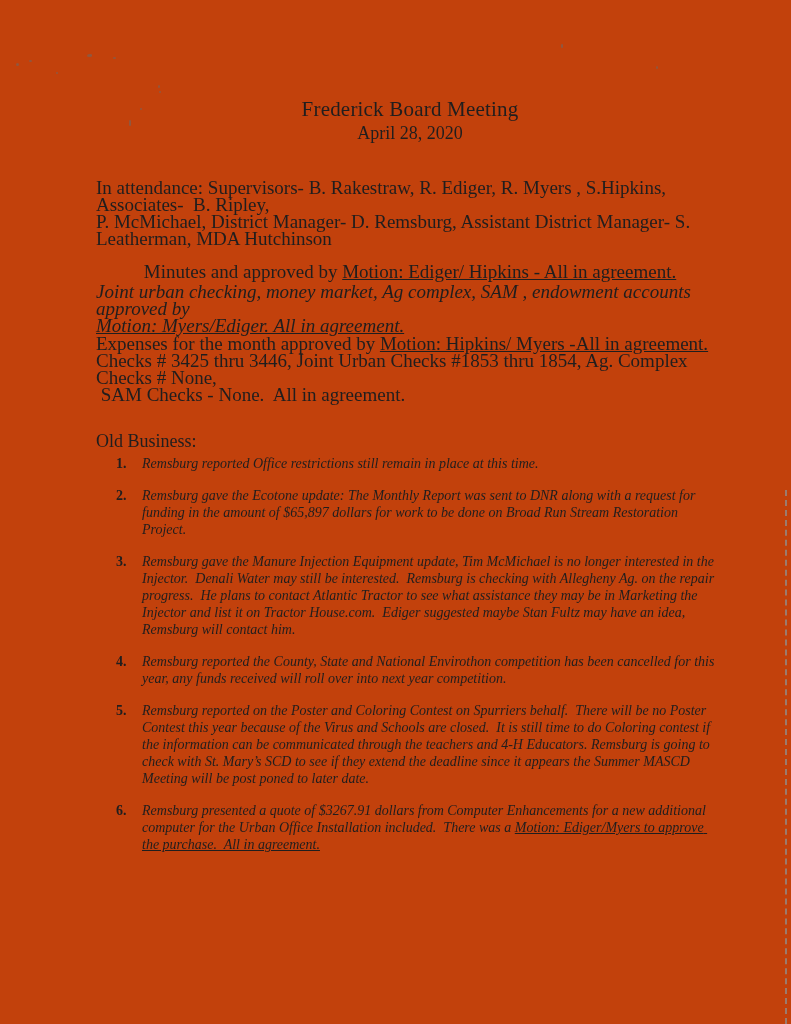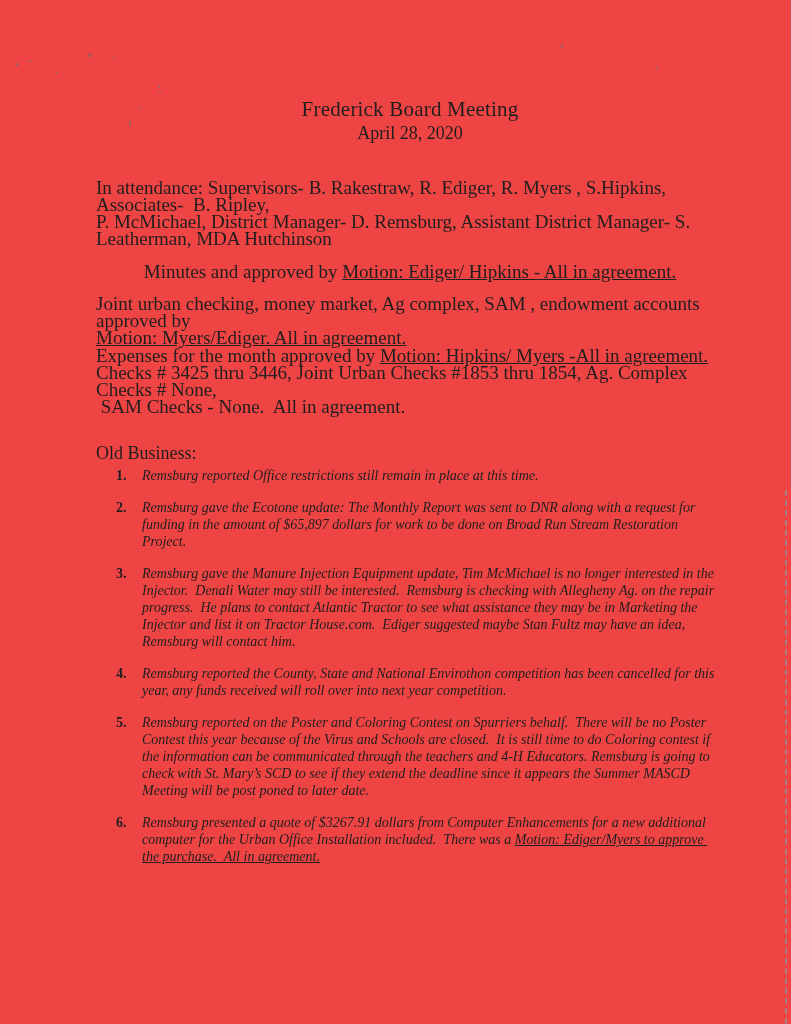--- a/index.html
+++ b/index.html
@@ -4,21 +4,21 @@
 <style>
   html, body {
     margin: 0;
     padding: 0;
     background: #ffffff;
   }
   .page {
     position: relative;
     width: 791px;
     height: 1024px;
-    background: #ef4444;
+    background: #c2410c;
     overflow: hidden;
     font-family: "Liberation Serif", "DejaVu Serif", serif;
     color: #201e1e;
   }
   .content {
     position: absolute;
     left: 96px;
     top: 0;
     width: 628px;
   }
@@ -37,21 +37,21 @@
   }
   .para {
     font-size: 19px;
     line-height: 17px;
     margin: 0;
     white-space: pre-wrap;
   }
   .attendance { margin-top: 35px; }
   .motion-minutes { margin-top: 16px; text-align: center; }
   .motion-treasurer { margin-top: 16px; }
-  .motion-accounts { margin-top: 15px; }
+  .motion-accounts { margin-top: 3px; font-style: italic; }
   .motion-expenses { margin-top: 1px; }
   .old-business-heading {
     font-size: 18px;
     line-height: 17px;
     margin-top: 30px;
   }
   .ub { text-decoration: underline; }
   .biz-list {
     margin-top: 5px;
     padding-left: 20px;

